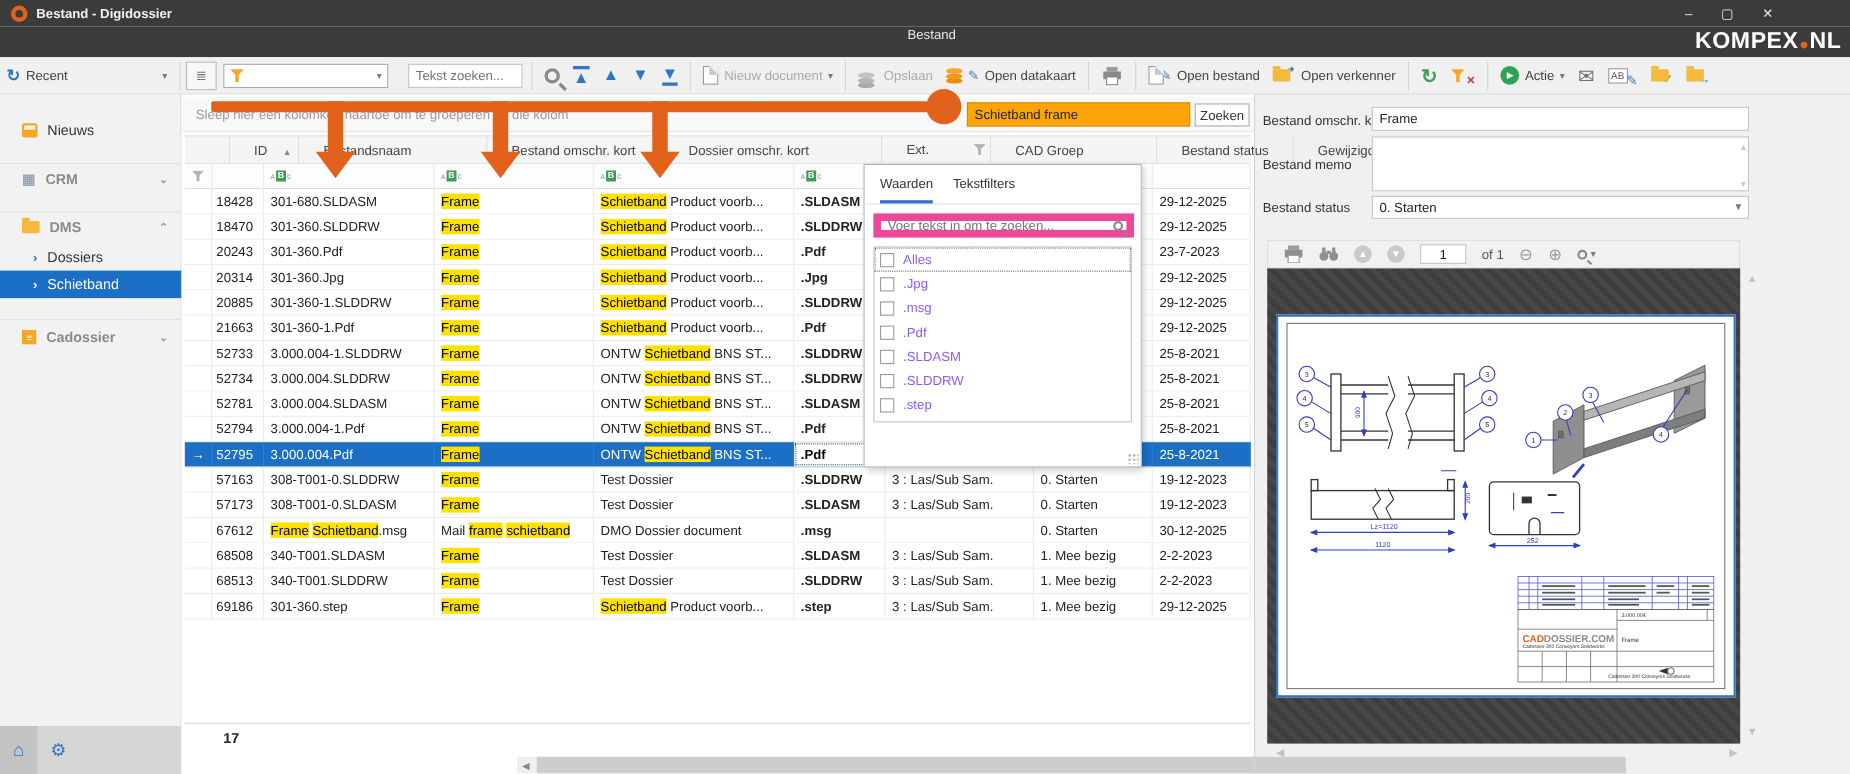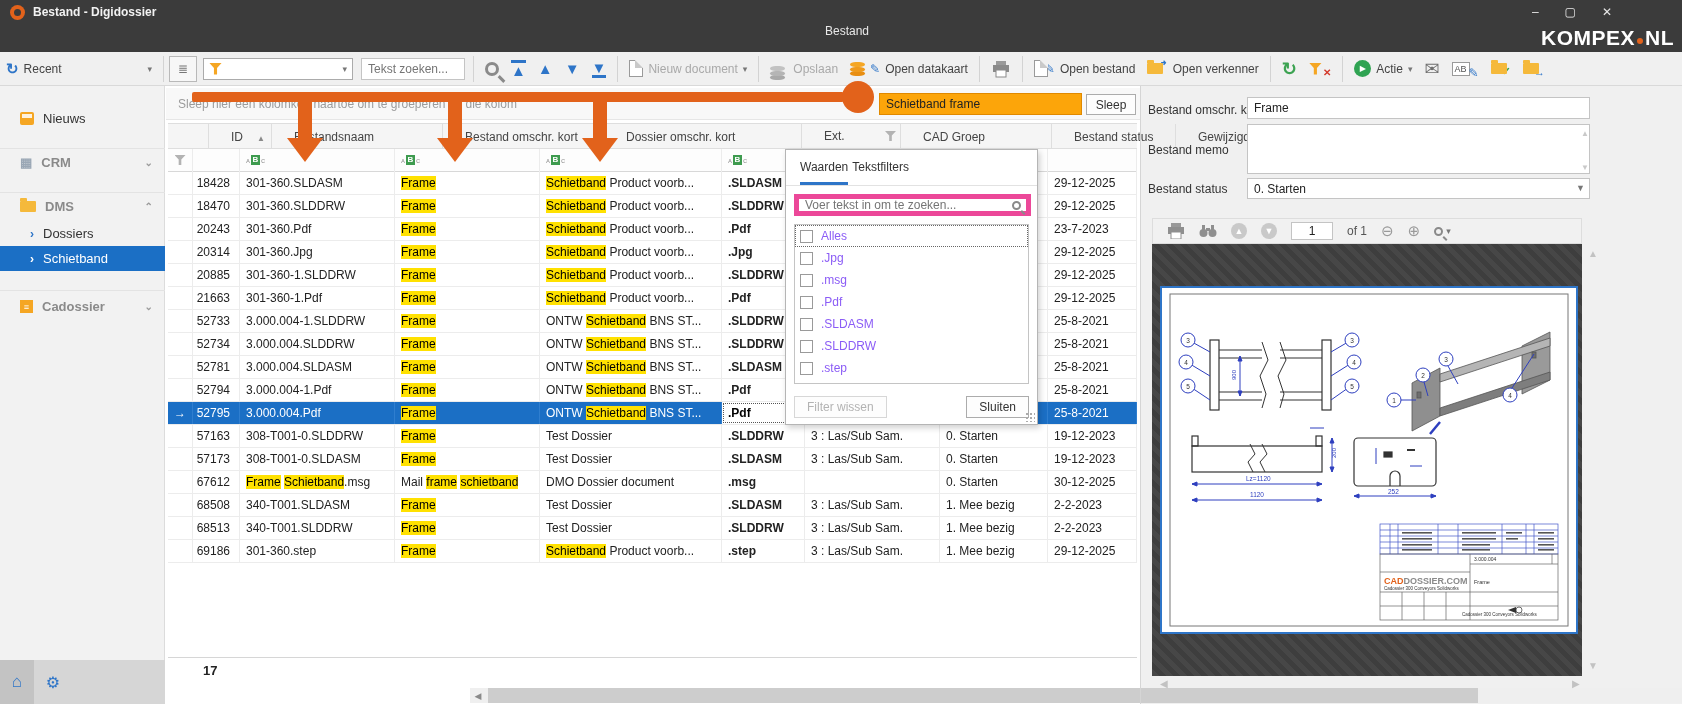--- a/index.html
+++ b/index.html
@@ -97,24 +97,24 @@
   .sel-arrow { color:#2E75C8; }
   .row-sel .sel-arrow { color:#fff; }
   #grid-footer-line { left:168px; top:657px; width:969px; height:1px; background:#D6D6D6; }
   #grid-count { left:203px; top:663px; font-size:13px; font-weight:bold; color:#222; }
   #hscroll { left:470px; top:688px; width:1212px; height:15px; background:#EFEFEF; display:flex; align-items:center; }
   #hscroll .arrow { width:16px; text-align:center; color:#8a8a8a; font-size:9px; }
   #hscroll .thumb { height:15px; background:#CDCDCD; width:990px; margin-left:2px; }
 
   
   #popup { left:785px; top:149px; width:253px; height:276px; background:#fff; border:1px solid #B5B5B5; box-shadow:2px 3px 6px rgba(0,0,0,.18); z-index:40; font-size:12px; }
-  #popup-tabs { display:flex; gap:4px; padding:10px 0 0 14px; height:36px; border-bottom:1px solid #E2E2E2; }
+  #popup-tabs { display:flex; gap:18px; padding:10px 0 0 14px; height:36px; border-bottom:1px solid #E2E2E2; }
   .ptab { padding-bottom:8px; color:#333; }
   .ptab.active { border-bottom:3px solid #2E75C8; }
-  #popup-search { margin:8px; width:237px; height:22px; border:5px solid #ec4899; font-size:12px; color:#999; padding:0 20px 0 6px; font-family:"Liberation Sans",sans-serif; }
+  #popup-search { margin:8px; width:237px; height:22px; border:7px solid #ec4899; font-size:12px; color:#999; padding:0 20px 0 6px; font-family:"Liberation Sans",sans-serif; }
   #popup-search-icon { position:absolute; right:16px; top:45px; }
   #popup-list { margin:0 8px; border:1px solid #C4C4C4; height:160px; overflow:hidden; }
   .popt { height:22px; display:flex; align-items:center; gap:8px; padding-left:5px; color:#8b5cf6; }
   .popt .cb { width:13px; height:13px; border:1px solid #9a9a9a; background:#fff; flex:0 0 13px; }
   .popt.focus { outline:1px dotted #666; outline-offset:-1px; }
   #popup-btns { display:flex; justify-content:space-between; padding:12px 8px 0 8px; }
   .pbtn { height:22px; border:1px solid #ACACAC; background:#FDFDFD; display:flex; align-items:center; justify-content:center; padding:0 12px; color:#333; }
   .pbtn.off { color:#B3B3B3; border-color:#D7D7D7; }
   #grip { position:absolute; right:2px; bottom:2px; width:10px; height:10px; background-image:radial-gradient(#ABABAB 1px, transparent 1.2px); background-size:4px 4px; }
 
@@ -178,21 +178,21 @@
       <span class="caret" style="margin-left:auto;">▾</span>
     </div>
     <div class="tsep"></div>
     <div class="titem" style="border:1px solid #B9B9B9;width:28px;height:26px;justify-content:center;background:#F7F7F7;">
       <span style="color:#777;font-size:12px;">≣</span>
     </div>
     <div class="combo" style="width:150px;margin-left:6px;">
       <span class="funnel"></span>
       <span class="caret" style="margin-left:auto;">▾</span>
     </div>
-    <input class="pinput" style="position: static; width: 104px; height: 22px; margin-left: 8px; color: rgb(153, 153, 153);" placeholder="Tekst zoeken...">
+    <input class="pinput" style="position: static; width: 104px; height: 22px; margin-left: 18px; color: rgb(153, 153, 153);" placeholder="Tekst zoeken...">
     <div class="tsep" style="margin-left:8px;"></div>
     <div class="titem">
         <span class="mag big"></span>
       </div>
     <div class="titem">
         <span class="tri tri-topbar">▲</span>
       </div>
     <div class="titem">
         <span class="tri">▲</span>
       </div>
@@ -308,21 +308,21 @@
         <span>⚙</span>
       </div>
   </div>
 
   <div id="content-bg" class="abs"></div>
   <div id="groupbar" class="abs">
     <span>Sleep hier een kolomkop naartoe om te groeperen op die kolom</span>
   </div>
   <input id="searchbox" class="abs" value="Schietband frame" style="">
   <div id="zoeken-btn" class="abs">
-      <span>Sleep</span>
+      <span>Zoeken</span>
     </div>
 
   <div id="grid" class="abs">
     <div id="grid-header">
       <div class="gcell c-ind"></div>
       <div class="gcell c-id" style="text-align:left;padding-left:6px;"><span>ID</span><span class="sort-asc">▲</span></div>
       <div class="gcell c-naam"><span>Bestandsnaam</span></div>
       <div class="gcell c-oms"><span>Bestand omschr. kort</span></div>
       <div class="gcell c-dos"><span>Dossier omschr. kort</span></div>
       <div class="gcell c-ext" style="font-weight:normal;display:flex;align-items:center;justify-content:space-between;padding-right:4px;">
@@ -351,21 +351,21 @@
           <span class="abc">ᴀ<b>B</b>ᴄ</span>
         </div>
       <div class="gcell c-cad"></div>
       <div class="gcell c-st"></div>
       <div class="gcell c-dat"></div>
     </div>
     <div id="grid-rows">
         <div class="grow">
           <div class="gcell c-ind"></div>
           <div class="gcell c-id">18428</div>
-          <div class="gcell c-naam"><span>301-360.SLDASM</span></div>
+          <div class="gcell c-naam"><span>301-680.SLDASM</span></div>
           <div class="gcell c-oms"><span class="hl">Frame</span></div>
           <div class="gcell c-dos"><span class="hl">Schietband</span><span> Product voorb...</span></div>
           <div class="gcell c-ext">.SLDASM</div>
           <div class="gcell c-cad"></div>
           <div class="gcell c-st"></div>
           <div class="gcell c-dat">29-12-2025</div>
         </div>
         <div class="grow">
           <div class="gcell c-ind"></div>
           <div class="gcell c-id">18470</div>
@@ -580,24 +580,20 @@
           <span>.SLDASM</span>
         </div>
       <div class="popt">
           <span class="cb"></span>
           <span>.SLDDRW</span>
         </div>
       <div class="popt">
           <span class="cb"></span>
           <span>.step</span>
         </div>
-    </div>
-    <div id="popup-btns">
-      <div class="pbtn off">Filter wissen</div>
-      <div class="pbtn">Sluiten</div>
     </div>
     <div id="grip"></div>
   </div>
 
   <div id="anno-bar" class="abs anno"></div>
   <div id="anno-circle" class="abs anno"></div>
   <div class="abs anno anno-shaft" style="left:298px;"></div>
   <div class="abs anno-head" style="left:287px;"></div>
   <div class="abs anno anno-shaft" style="left:448px;"></div>
   <div class="abs anno-head" style="left:437px;"></div>

